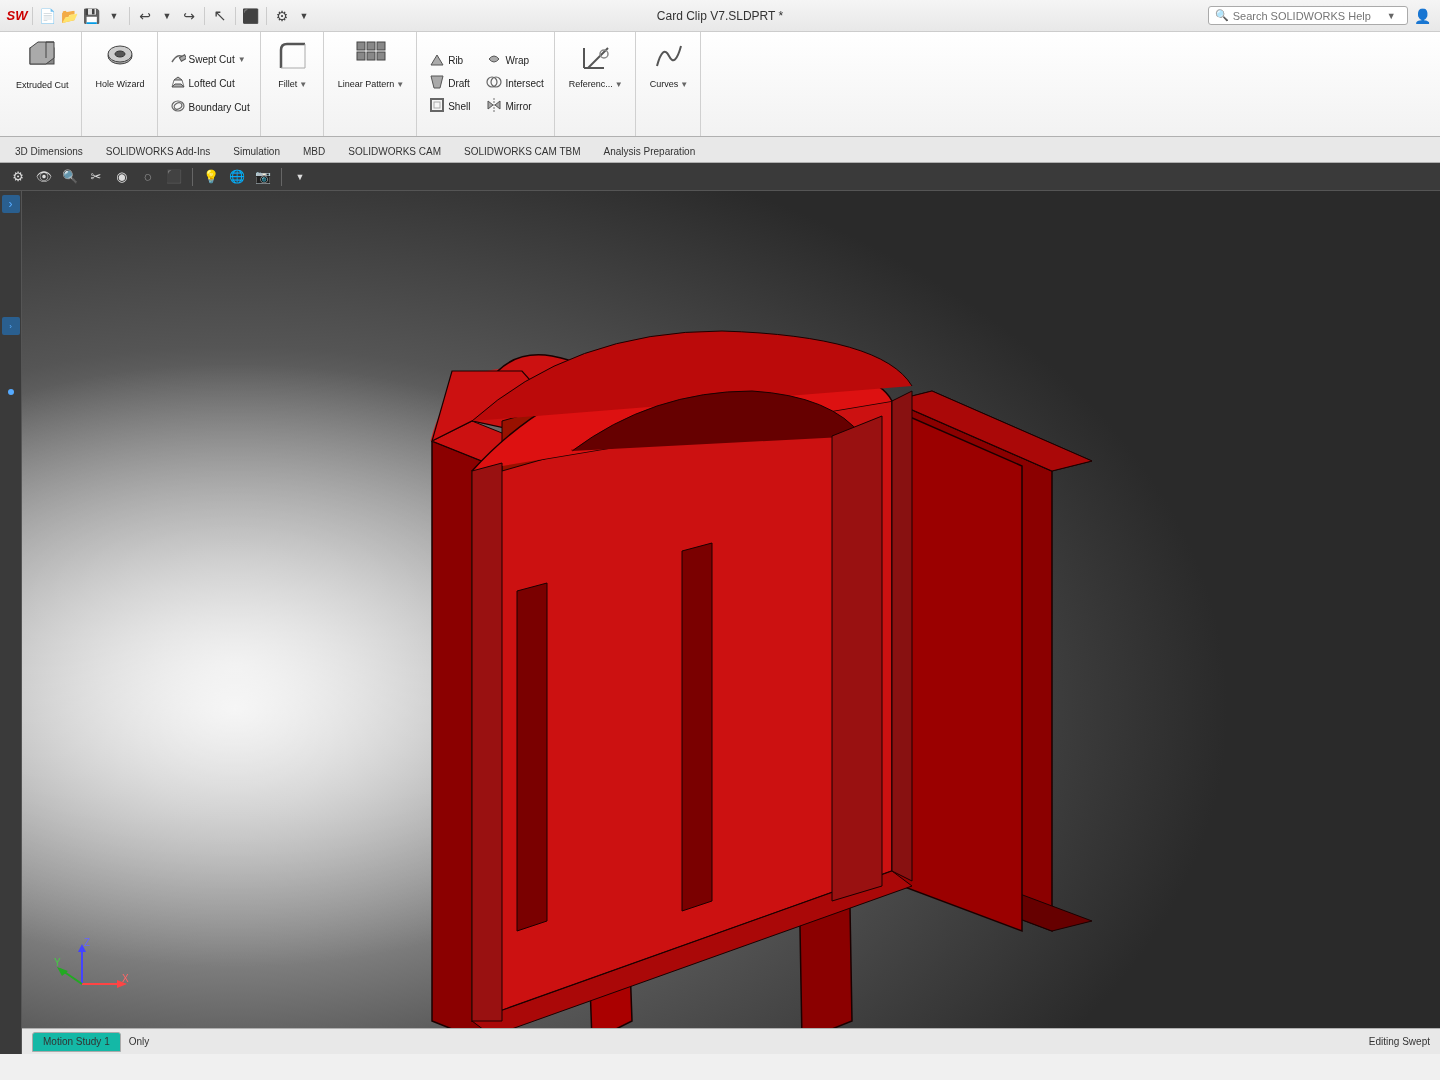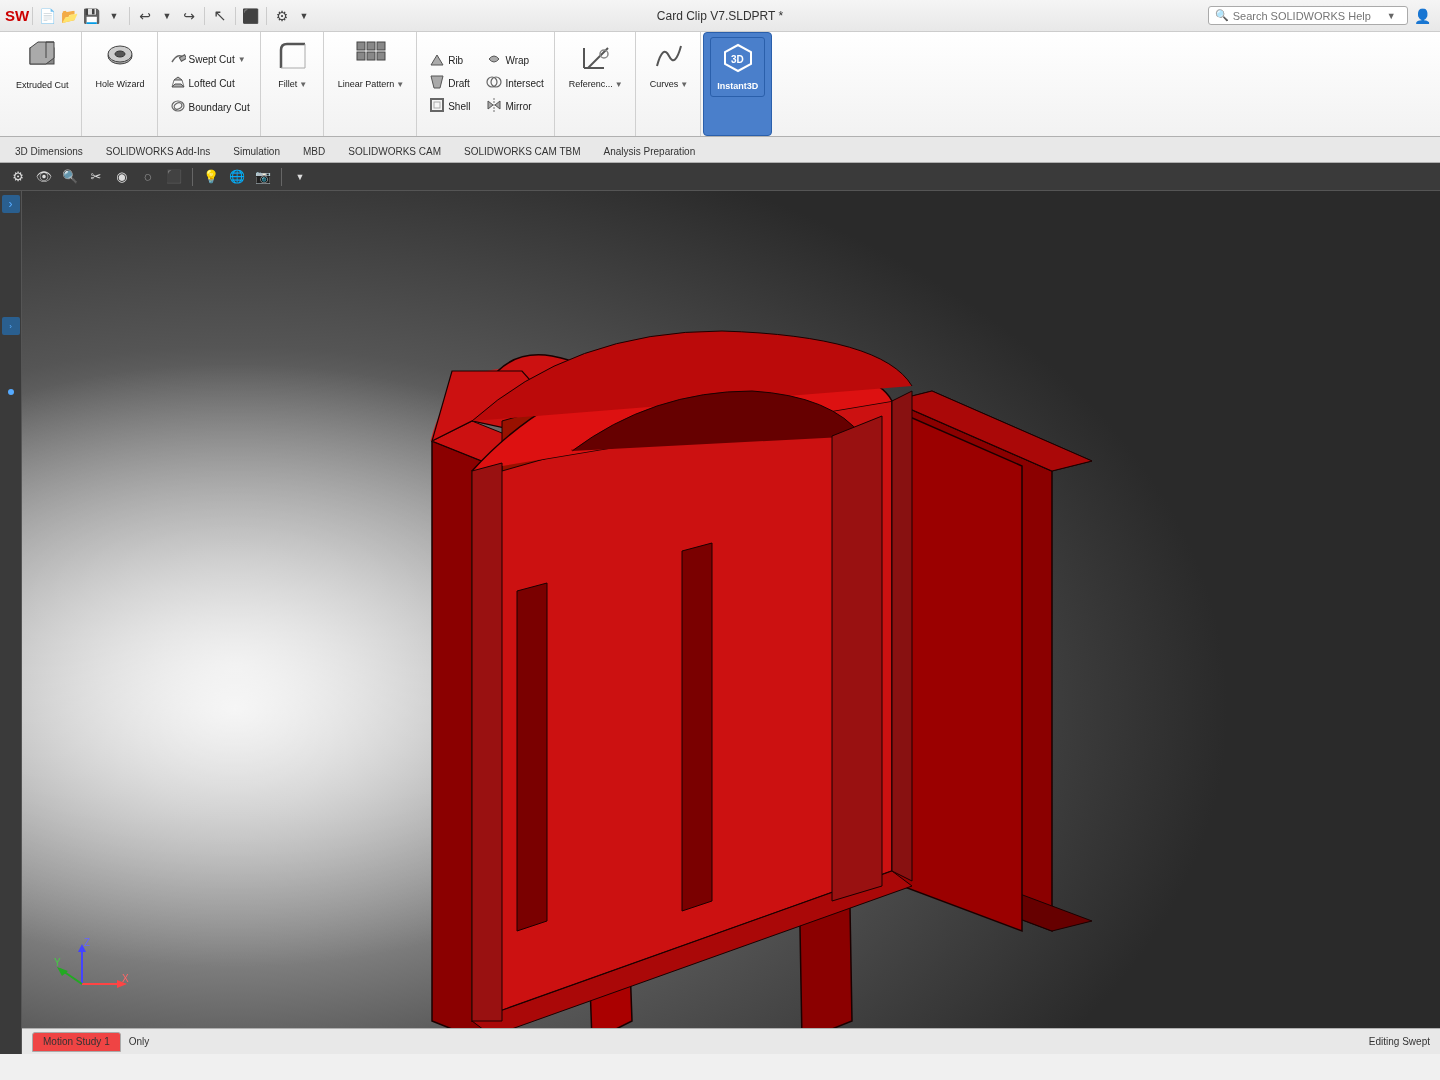--- a/index.html
+++ b/index.html
@@ -198,21 +198,21 @@
       padding: 0 10px;
       font-size: 10px;
       color: #333;
     }
     .status-left { display: flex; gap: 8px; align-items: center; }
     .status-right { display: flex; gap: 8px; align-items: center; }
 
     .motion-tab {
       height: 20px;
       padding: 0 10px;
-      background: #ef4444;
+      background: #14b8a6;
       border: 1px solid #aaa;
       border-radius: 3px 3px 0 0;
       font-size: 10px;
       display: flex;
       align-items: center;
       cursor: pointer;
     }
 
     
     .view-dot {
@@ -222,21 +222,21 @@
       border-radius: 50%;
     }
 
   </style>
 </head>
 <body>
 
 <div id="titlebar">
   <div id="titlebar-left">
 
-    <div class="tb-icon" style="color:#c00; font-weight:bold; font-size:15px;">SW</div>
+    <div class="tb-icon" style="color:#c00; font-weight:bold; font-size:13px;font-style:italic;">SW</div>
     <div class="tb-sep"></div>
 
     <div class="tb-icon">📄</div>
     <div class="tb-icon">📂</div>
     <div class="tb-icon">💾</div>
     <div class="tb-icon" style="font-size:9px;">▼</div>
     <div class="tb-sep"></div>
     <div class="tb-icon">↩</div>
     <div class="tb-icon" style="font-size:9px;">▼</div>
     <div class="tb-icon">↪</div>
@@ -449,31 +449,20 @@
             <path d="M4,26 Q10,4 16,16 Q22,28 28,6" fill="none" stroke="#555" stroke-width="2"></path>
           </svg>
       </div>
       <div style="display:flex;align-items:center;gap:2px;">
         <div class="label">Curves</div>
         <span style="font-size:8px;color:#666;">▼</span>
       </div>
     </div>
   </div>
 
-  <div class="ribbon-group ribbon-btn-highlighted" style="min-width:55px; border-radius:4px;">
-    <div class="ribbon-btn-large ribbon-btn-highlighted" style="min-width:55px;">
-      <div class="icon">
-        <svg width="32" height="32" viewBox="0 0 32 32">
-            <polygon points="16,3 29,10 29,22 16,29 3,22 3,10" fill="none" stroke="white" stroke-width="2"></polygon>
-            <text x="9" y="21" font-size="10" fill="white" font-weight="bold">3D</text>
-          </svg>
-      </div>
-      <div class="label" style="color:white;">Instant3D</div>
-    </div>
-  </div>
 
 </div>
 
 <div id="tabsbar">
   <div class="tab-item">3D Dimensions</div>
   <div class="tab-item">SOLIDWORKS Add-Ins</div>
   <div class="tab-item">Simulation</div>
   <div class="tab-item">MBD</div>
   <div class="tab-item">SOLIDWORKS CAM</div>
   <div class="tab-item">SOLIDWORKS CAM TBM</div>

